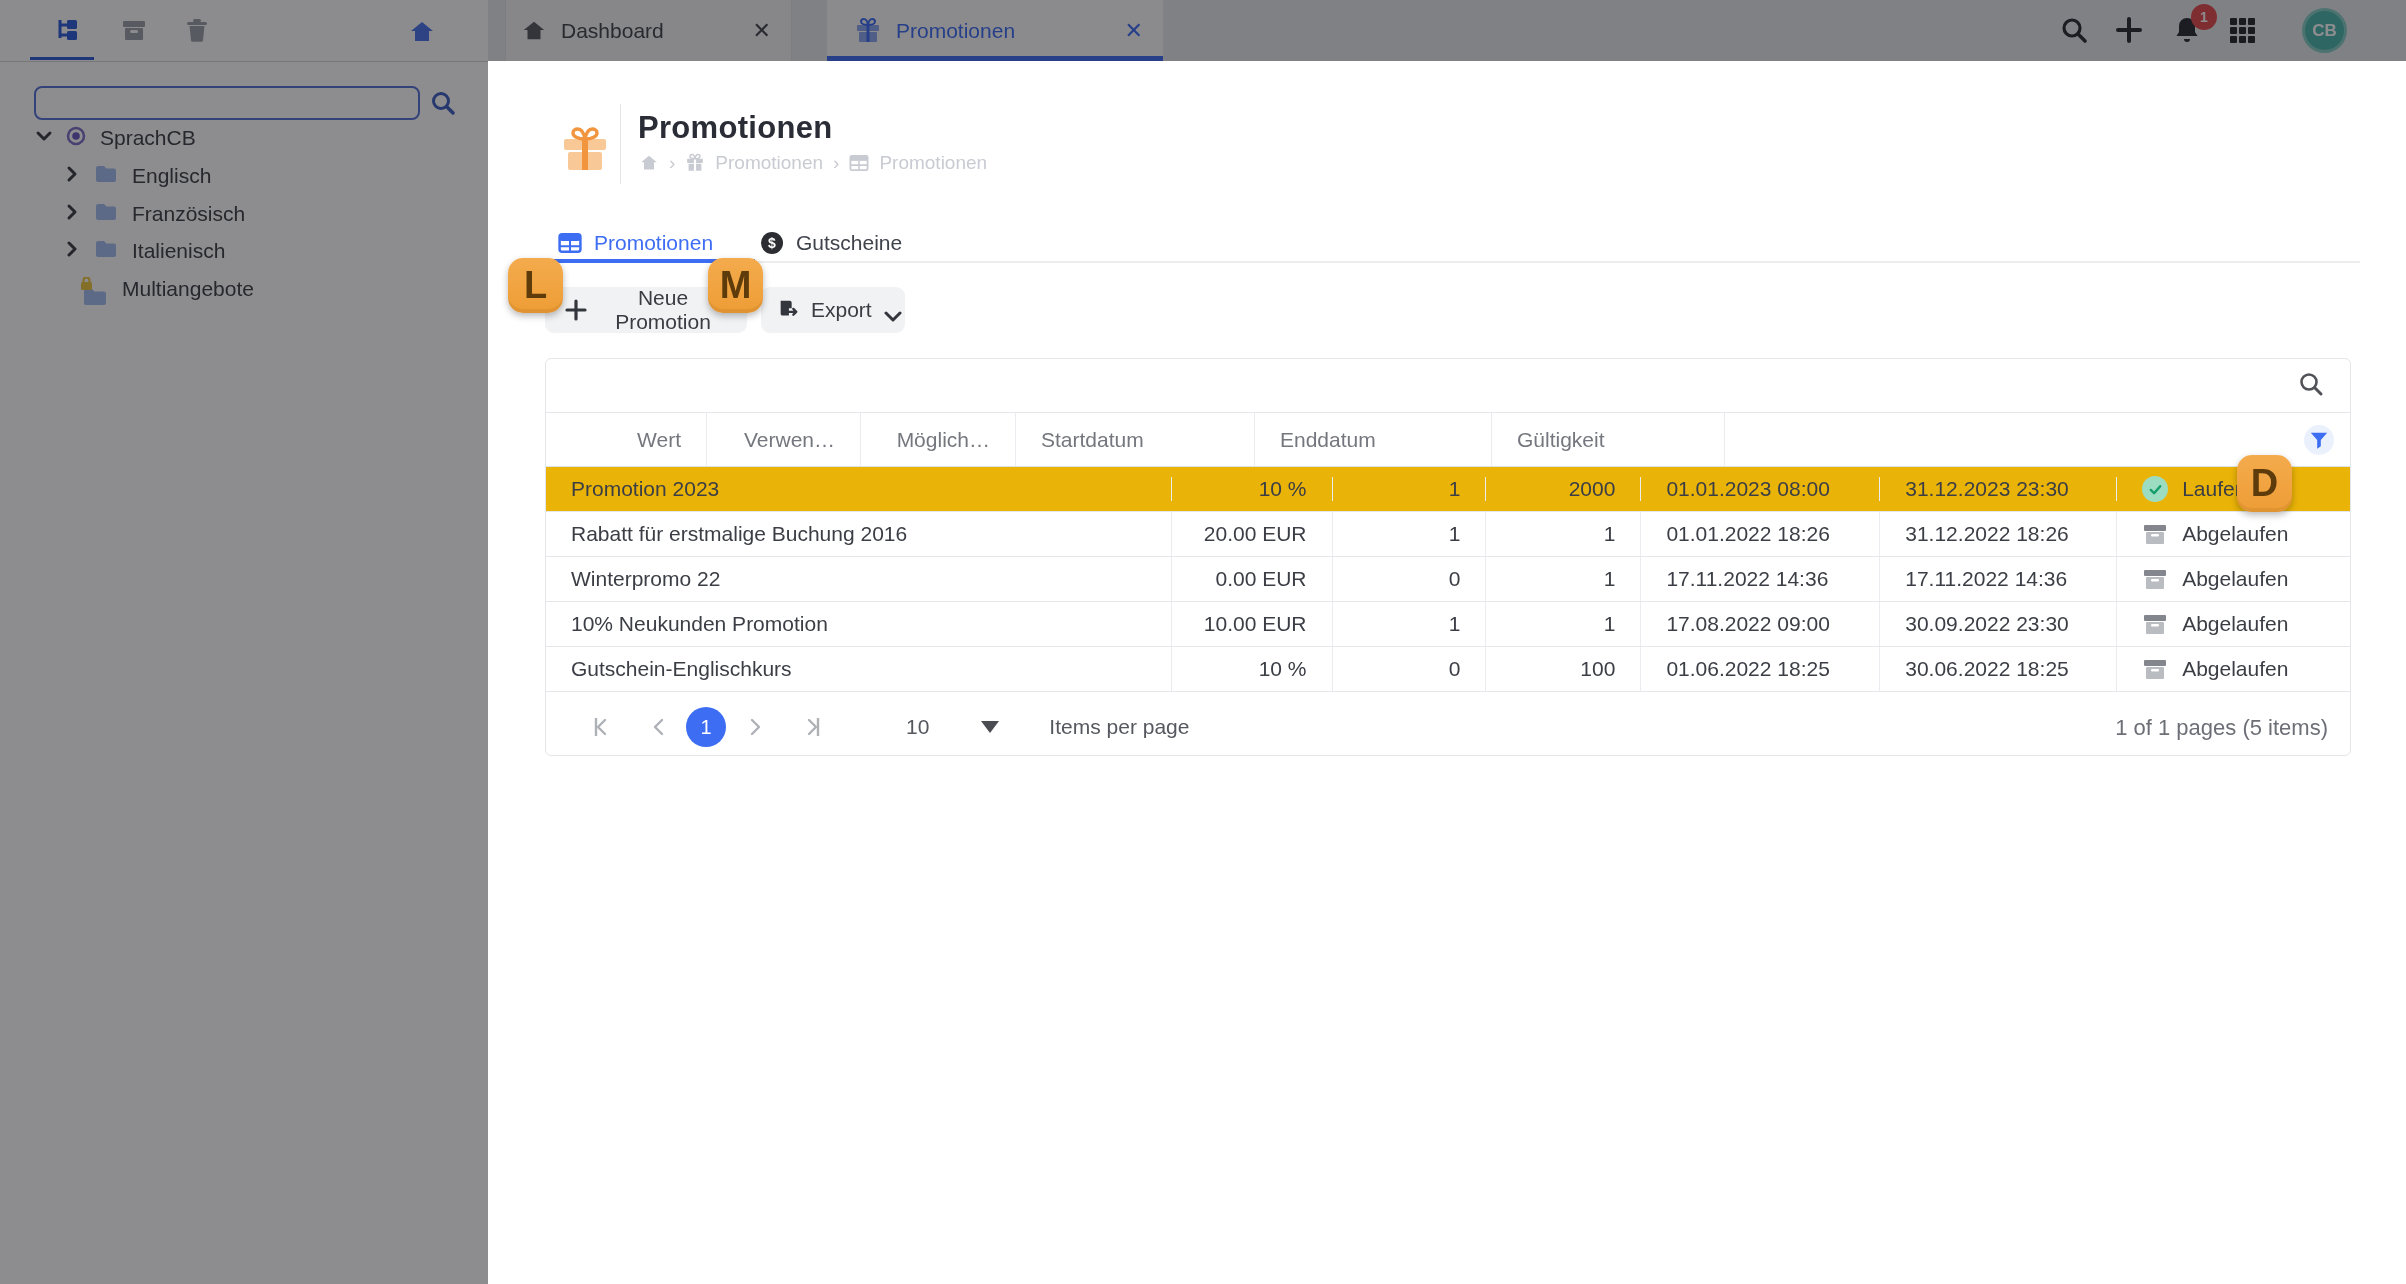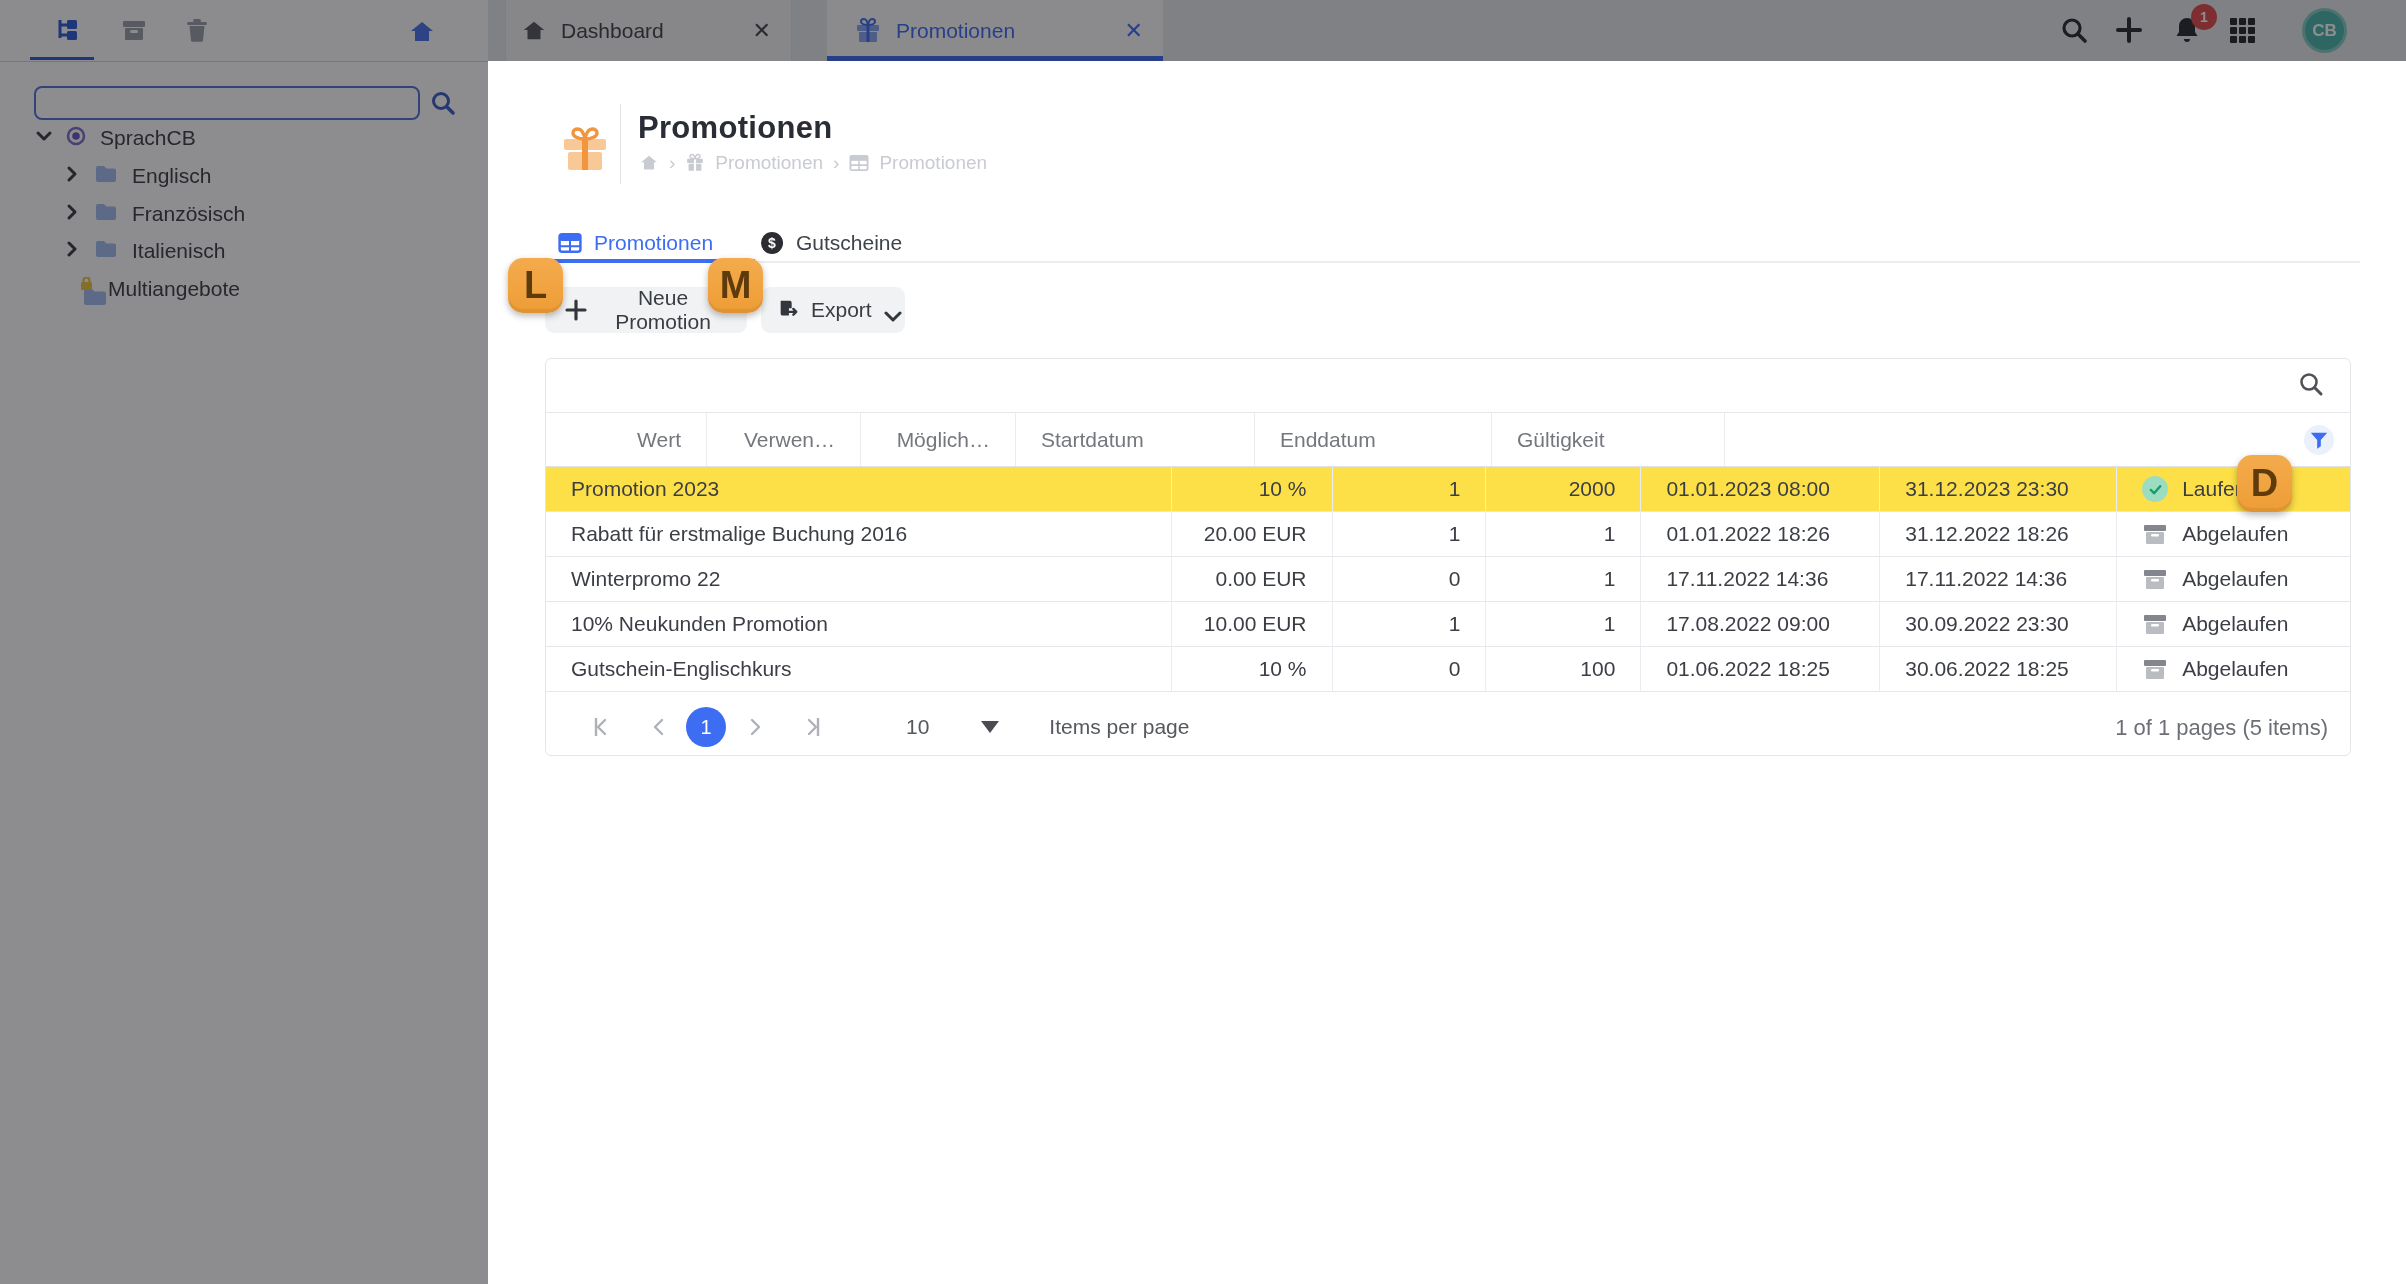--- a/index.html
+++ b/index.html
@@ -62,21 +62,21 @@
   #tbl-search::placeholder{color:#c4c6cc;}
   #tbl-search-ic{position:absolute;left:1752px;top:12px;width:26px;height:26px;}
   .trow{display:flex;align-items:stretch;}
   .trow .cell{box-sizing:border-box;border-right:1px solid #ebecef;display:flex;align-items:center;
       padding:0 25px;font-size:21px;overflow:hidden;white-space:nowrap;}
   .trow .cell:last-child{border-right:none;}
   .c0{width:626px;} .c1{width:161px;justify-content:flex-end;} .c2{width:154px;justify-content:flex-end;}
   .c3{width:155px;justify-content:flex-end;} .c4{width:239px;} .c5{width:237px;} .c6{width:233px;padding-left:45px;}
   #tbl-head{height:53px;border-bottom:1px solid #e0e2e6;color:#75777e;font-size:20px;position:relative;cursor:pointer;}
   .drow{height:44px;border-bottom:1px solid #e6e7eb;color:#3b3e45;cursor:pointer;}
-  .drow.hl{background:#fde047;}
+  .drow.hl{background:#eab308;align-items:center;}
   #filter-ic{position:absolute;right:16px;top:12px;width:30px;height:30px;border-radius:50%;background:#eaf1fd;
       display:flex;align-items:center;justify-content:center;cursor:pointer;}
   .status{display:flex;align-items:center;gap:14px;}
   .st-ic{width:26px;height:26px;flex:0 0 auto;}
   .check-circle{width:26px;height:26px;border-radius:50%;background:#9cdcc0;display:flex;align-items:center;justify-content:center;}
   
   #pager{position:relative;height:70px;display:flex;align-items:center;}
   .pg-ic{width:26px;height:26px;cursor:pointer;}
   #pg-current{width:40px;height:40px;border-radius:50%;background:#3d6df2;color:#fff;font-size:20px;
       display:flex;align-items:center;justify-content:center;cursor:pointer;}
@@ -197,21 +197,21 @@
     </div>
 
     <div class="tree-row" style="top:277px">
       <span style="margin-left:80px;width:28px;height:30px;position:relative">
         <svg viewBox="0 0 28 30" width="28" height="30">
           <path d="M6 14a2 2 0 0 1 2-2h6l2.4 2.6H26a2 2 0 0 1 2 2V26a2 2 0 0 1-2 2H8a2 2 0 0 1-2-2Z" fill="#a3bdf0" transform="translate(-2,0)"></path>
           <rect x="1" y="5" width="11" height="8" rx="1.5" fill="#eec73f"></rect>
           <path d="M3.5 5V3.5a3 3 0 0 1 6 0V5" stroke="#eec73f" stroke-width="2.2" fill="none"></path>
         </svg>
       </span>
-      <span class="tree-label" style="">Multiangebote</span>
+      <span class="tree-label" style="margin-left:14px">Multiangebote</span>
     </div>
   </div>
 
   <div id="topbar" class="abs">
     <div id="tab-dashboard" class="wintab">
       <span style="margin-left:15px;width:26px;height:26px">
         <svg viewBox="0 0 28 28" width="26" height="26">
             <path d="M14 4 3 13h4v10h7v-7h0v7h7V13h4Z" fill="#565a61"></path>
           </svg>
       </span>

